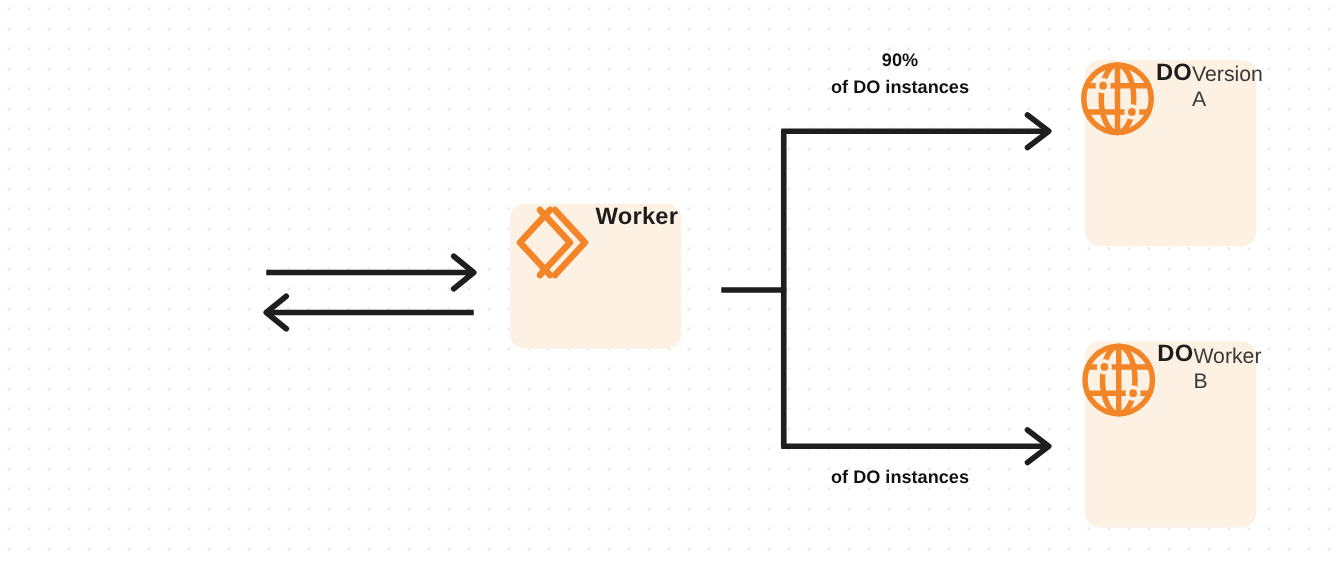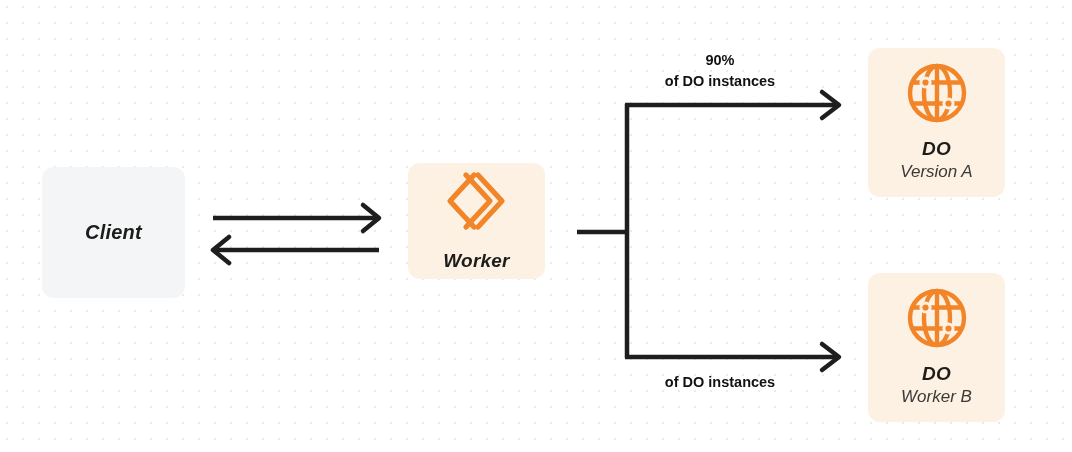--- a/index.html
+++ b/index.html
@@ -25,24 +25,23 @@
     background-position: 6px 6px;
     overflow: hidden;
   }
 
   
   .node {
     position: absolute;
     box-sizing: border-box;
     border-radius: 12px;
     display: flex;
-    flex-direction: column;
-    align-items: center;
+    flex-direction: row;
+    align-items: flex-start;
     justify-content: center;
-    font-style: italic;
   }
 
   .node-client {
     left: 42px;
     top: 167px;
     width: 143px;
     height: 131px;
     background-color: #f4f5f7;
   }
 
@@ -114,21 +113,21 @@
     text-align: center;
     font-size: 14.5px;
     font-weight: bold;
     color: #111111;
     line-height: 1.45;
     white-space: nowrap;
   }
 
   .label-top {
     left: 615px;
-    top: 50px;
+    top: 39px;
     width: 210px;
   }
 
   .label-bottom {
     left: 615px;
     top: 372px;
     width: 210px;
   }
 
   .edge-label .pct { display: block; }
@@ -160,23 +159,20 @@
       <line x1="625" y1="105" x2="836" y2="105" stroke="#1E1E1E" stroke-width="4.5" stroke-linecap="butt"></line>
       <polyline points="822,92 839,105 822,118" stroke="#1E1E1E" stroke-width="4.5" stroke-linecap="round" stroke-linejoin="round" fill="none"></polyline>
     </g>
 
     <g>
       <line x1="625" y1="357" x2="836" y2="357" stroke="#1E1E1E" stroke-width="4.5" stroke-linecap="butt"></line>
       <polyline points="822,344 839,357 822,370" stroke="#1E1E1E" stroke-width="4.5" stroke-linecap="round" stroke-linejoin="round" fill="none"></polyline>
     </g>
   </svg>
 
-  <div class="node node-client">
-    <div class="node-title node-title-client">Client</div>
-  </div>
 
   <div class="node node-worker">
     <span class="icon-wrap worker-icon-wrap">
       <svg width="66" height="62" viewBox="0 0 66 62" fill="none" xmlns="http://www.w3.org/2000/svg">
 
         <path d="M30 5 L6 31 L30 57" stroke="#F28528" stroke-width="5.2" stroke-linecap="round" stroke-linejoin="round" fill="none"></path>
 
         <path d="M34 5 L58 31 L34 57" stroke="#F28528" stroke-width="5.2" stroke-linecap="round" stroke-linejoin="round" fill="none"></path>
 
         <path d="M22 5 L46 31 L22 57" stroke="#F28528" stroke-width="5.2" stroke-linecap="round" stroke-linejoin="round" fill="none"></path>

